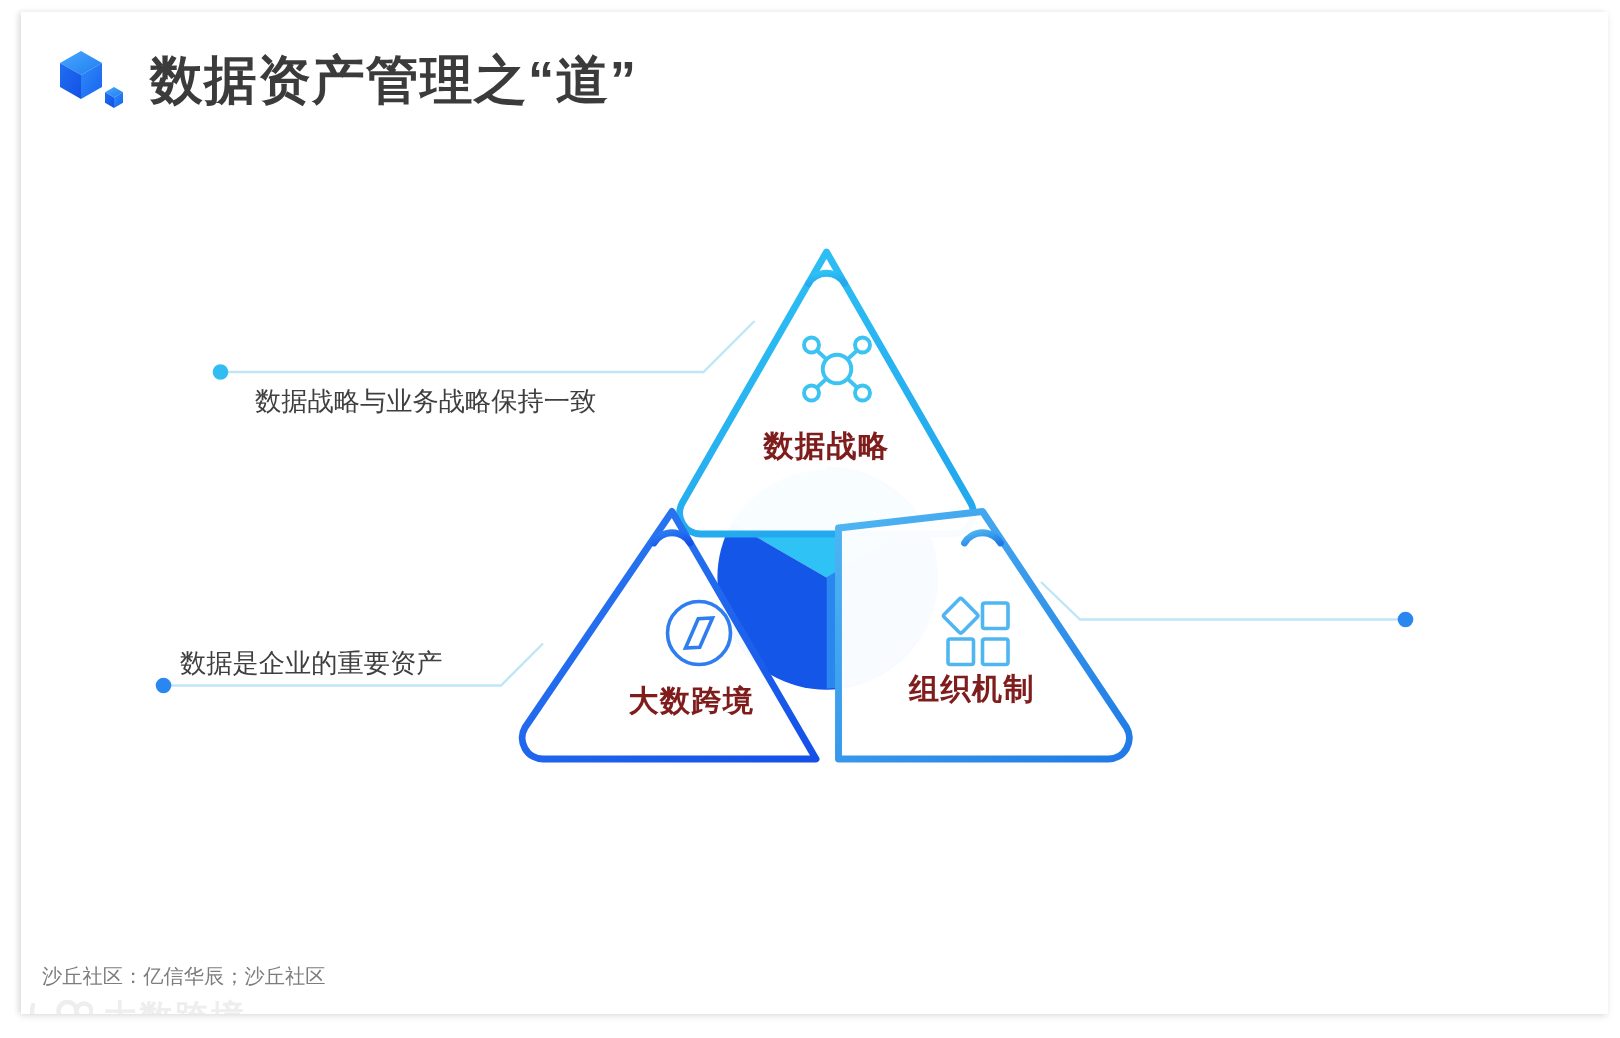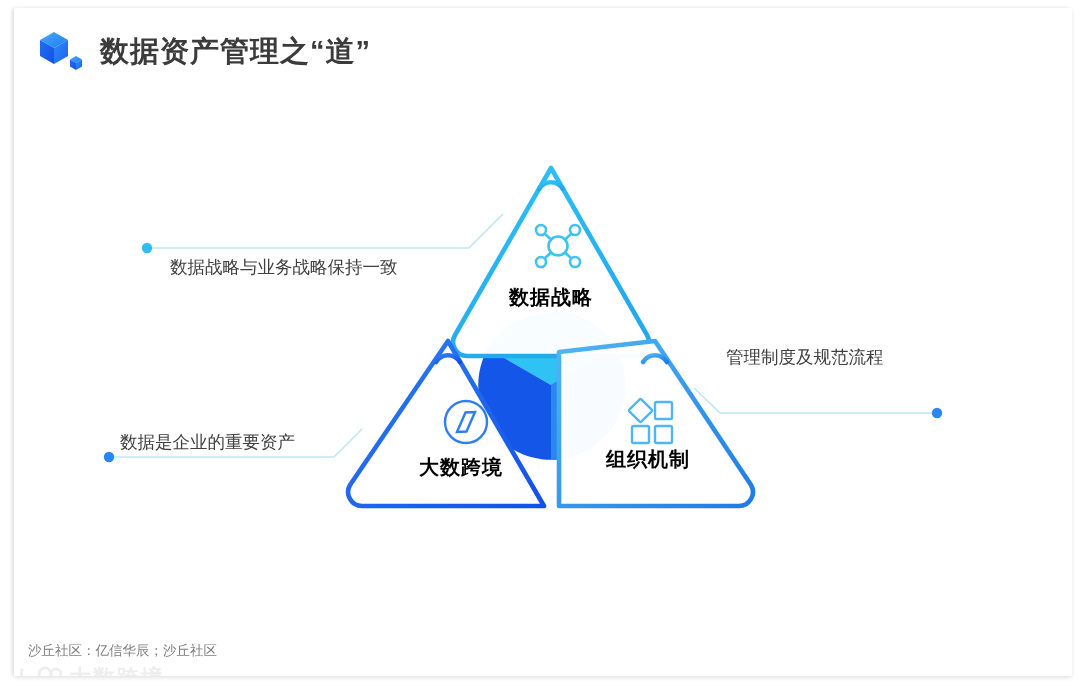--- a/index.html
+++ b/index.html
@@ -35,21 +35,21 @@
     display: flex;
     align-items: center;
     gap: 16px;
   }
   #logo-mark {
     width: 46px;
     height: 44px;
     flex: 0 0 auto;
   }
   #page-title {
-    font-size: 29px;
+    font-size: 35px;
     font-weight: bold;
     color: #3b3b3b;
     letter-spacing: 1px;
     white-space: nowrap;
     font-family: "Liberation Sans", "DejaVu Sans", sans-serif;
   }
 
   
   #diagram {
     position: absolute;
@@ -70,21 +70,21 @@
   }
   #anno-strategy { left: 156px; top: 198px; margin-top: 48px; }
   #anno-culture  { left: 106px; top: 421px; }
   #anno-org      { left: 712px; top: 336px; }
 
   
   .node-label {
     position: absolute;
     font-size: 20px;
     font-weight: bold;
-    color: #000000;
+    color: #7f1d1d;
     letter-spacing: 1px;
     white-space: nowrap;
     transform: translateX(-50%);
     font-family: "Liberation Sans", "DejaVu Sans", sans-serif;
   }
   #label-strategy { left: 537px; top: 276px; }
   #label-culture  { left: 447px; top: 446px; }
   #label-org      { left: 634px; top: 438px; }
 
   
@@ -250,21 +250,20 @@
 
   <div class="anno" id="anno-strategy">
     <div>数据战略与业务战略保持一致</div>
   </div>
 
   <div class="anno" id="anno-culture">
     <div>数据是企业的重要资产</div>
   </div>
 
   <div class="anno" id="anno-org">
-    <div>管理制度及规范流程</div>
   </div>
 
   <div class="node-label" id="label-strategy">数据战略</div>
   <div class="node-label" id="label-culture">大数跨境</div>
   <div class="node-label" id="label-org">组织机制</div>
 
   <div id="source-note">沙丘社区：亿信华辰；沙丘社区</div>
 
   <div id="watermark">
     <svg width="44" height="26" viewBox="0 0 44 26">

